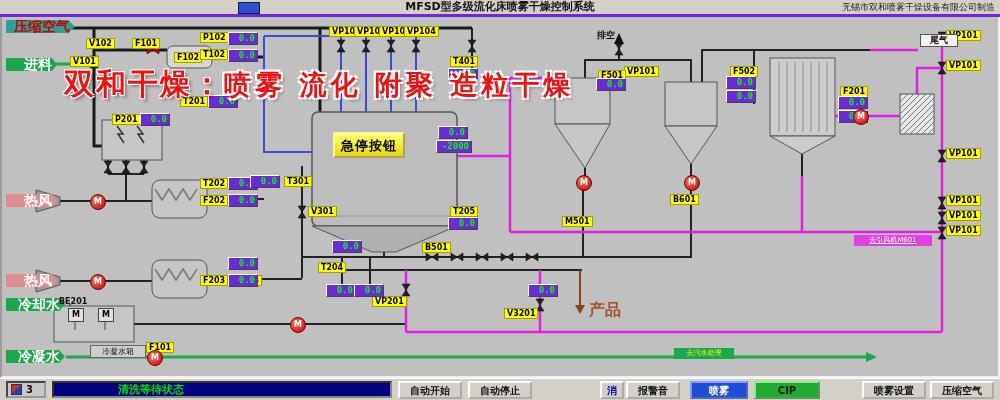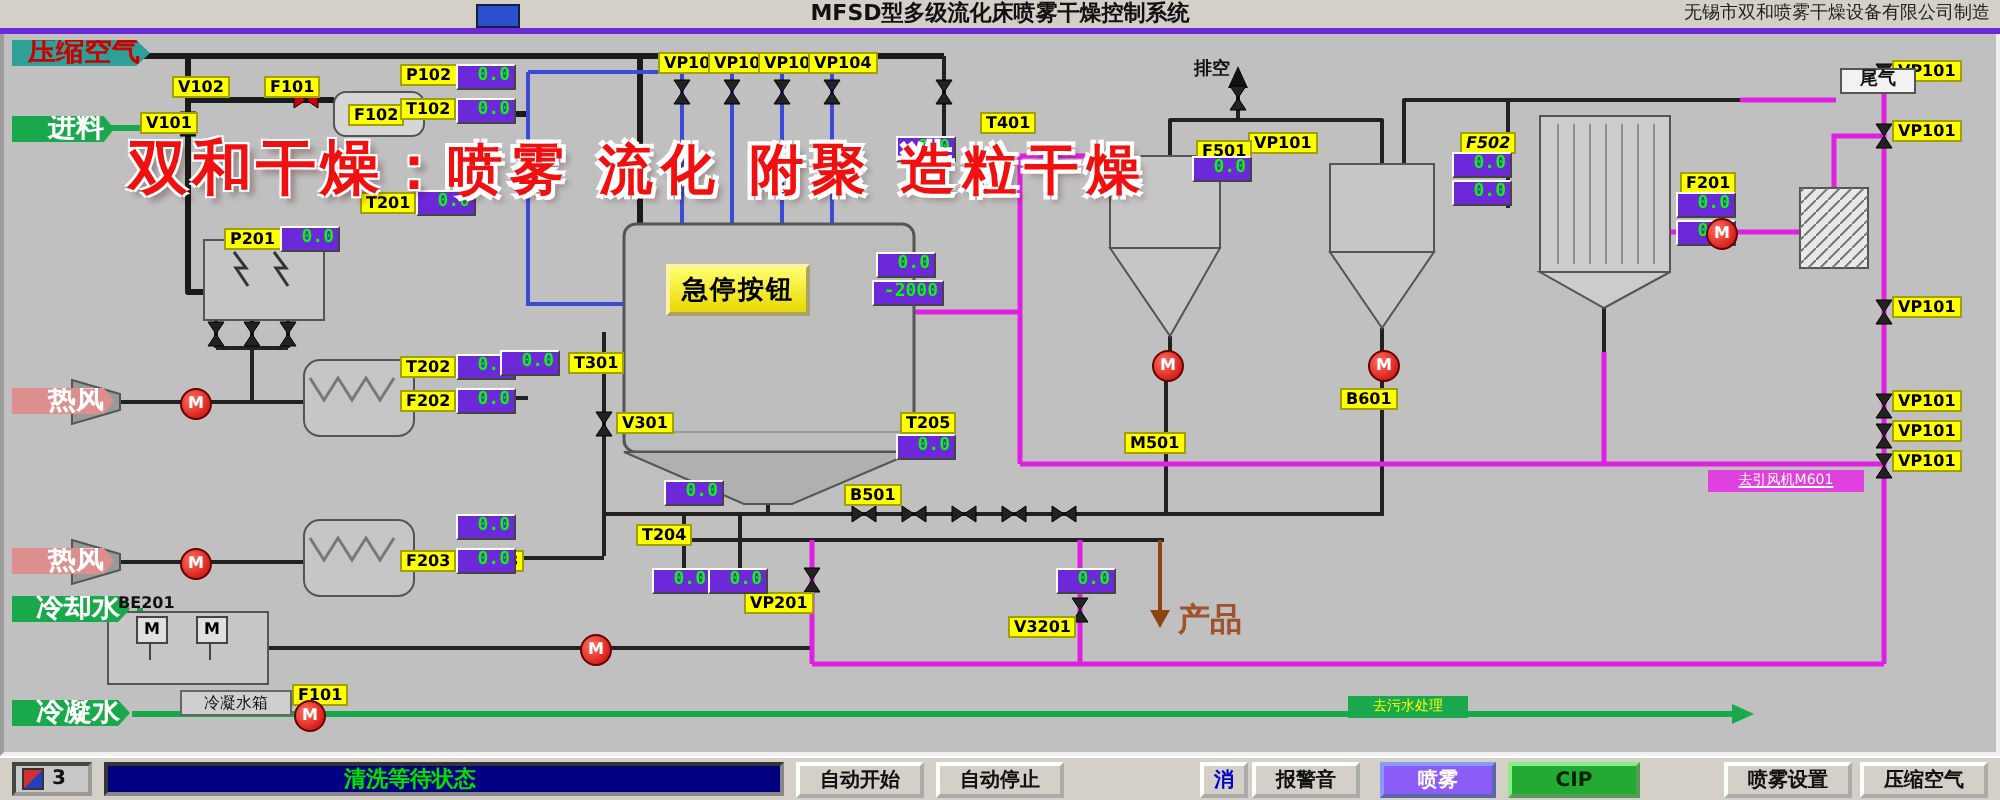--- a/index.html
+++ b/index.html
@@ -27,24 +27,24 @@
   .watermark{position:absolute;left:62px;top:48px;z-index:40;pointer-events:none;white-space:nowrap;font-weight:900;}
   .wm-prefix{font-size:30px;color:#f01010;letter-spacing:2px;
     text-shadow:-1px -1px 0 #fff,1px -1px 0 #fff,-1px 1px 0 #fff,1px 1px 0 #fff,3px 3px 3px rgba(60,0,0,.35);}
   .wm-suffix{font-size:27px;color:#f01010;letter-spacing:4px;
     text-shadow:-2px -2px 0 #fff,2px -2px 0 #fff,-2px 2px 0 #fff,2px 2px 0 #fff,3px 3px 3px rgba(60,0,0,.35);}
 
   
   #bottombar{position:absolute;left:0;top:378px;width:1000px;height:22px;background:#d4d0c8;border-top:1px solid #fff;z-index:10;}
   .counter{position:absolute;left:6px;top:2px;width:40px;height:17px;border:2px inset #999;background:#c8c8c8;font-size:10px;font-weight:700;color:#111;display:flex;align-items:center;gap:4px;padding:0 3px;box-sizing:border-box;}
   .counter-icon{display:inline-block;width:9px;height:9px;background:linear-gradient(135deg,#d03030 50%,#2040c0 50%);border:1px solid #333;}
-  .statusbar{position:absolute;left:52px;top:2px;width:340px;height:17px;background:#000080;border:2px inset #888;color:#00e000;font-size:11px;font-weight:700;line-height:13px;padding-left:118px;box-sizing:border-box;}
+  .statusbar{position:absolute;left:52px;top:2px;width:340px;height:17px;background:#000080;border:2px inset #888;color:#00e000;font-size:11px;font-weight:700;line-height:13px;padding-left:64px;box-sizing:border-box;}
   .hbtn{position:absolute;top:2px;height:18px;line-height:15px;text-align:center;font-size:10px;font-weight:700;color:#111;background:#d4d0c8;border:2px outset #fff;box-sizing:border-box;cursor:pointer;z-index:12;}
   .hbtn.blue-text{color:#0000cc;}
-  .hbtn.primary{background:#8b5cf6;color:#fff;border:2px outset #8899ff;}
+  .hbtn.primary{background:#1d4ed8;color:#fff;border:2px outset #8899ff;}
   .hbtn.success{background:#22aa33;color:#002200;border:2px outset #88ee88;}
 </style>
 </head>
 <body>
 
 <div id="app">
 
   <div id="header">
     <div class="header-decor"></div>
     <div id="title">MFSD型多级流化床喷雾干燥控制系统</div>
@@ -212,33 +212,33 @@
         <div class="tag" style="left: 178px; top: 80px;">T201</div>
         <div class="tag" style="left: 110px; top: 98px;">P201</div>
         <div class="tag" style="left: 198px; top: 162px;">T202</div>
         <div class="tag" style="left: 198px; top: 179px;">F202</div>
         <div class="tag" style="left: 198px; top: 259px; padding-left: 36px;">T203</div>
         <div class="tag" style="left: 198px; top: 259px;">F203</div>
         <div class="tag" style="left: 327px; top: 10px;">VP101</div>
         <div class="tag" style="left: 352px; top: 10px;">VP102</div>
         <div class="tag" style="left: 377px; top: 10px;">VP103</div>
         <div class="tag" style="left: 402px; top: 10px;">VP104</div>
-        <div class="tag" style="left: 448px; top: 40px; margin-left: 40px;">T401</div>
+        <div class="tag" style="left: 448px; top: 40px;">T401</div>
         <div class="tag" style="left: 622px; top: 50px;">VP101</div>
         <div class="tag" style="left: 282px; top: 160px;">T301</div>
         <div class="tag" style="left: 306px; top: 190px;">V301</div>
         <div class="tag" style="left: 316px; top: 214px; margin-top: 32px;">T204</div>
         <div class="tag" style="left: 448px; top: 190px;">T205</div>
         <div class="tag" style="left: 420px; top: 226px;">B501</div>
         <div class="tag" style="left: 560px; top: 180px; margin-top: 20px;">M501</div>
         <div class="tag" style="left: 668px; top: 178px;">B601</div>
         <div class="tag" style="left: 370px; top: 280px;">VP201</div>
         <div class="tag" style="left: 502px; top: 292px;">V3201</div>
         <div class="tag" style="left: 596px; top: 54px;">F501</div>
-        <div class="tag" style="left: 728px; top: 50px; font-style: italic;">F502</div>
+        <div class="tag" style="left: 728px; top: 50px;">F502</div>
         <div class="tag" style="left: 838px; top: 70px;">F201</div>
         <div class="tag" style="left: 144px; top: 326px;">F101</div>
         <div class="tag" style="left: 944px; top: 14px;">VP101</div>
         <div class="tag" style="left: 944px; top: 44px;">VP101</div>
         <div class="tag" style="left: 944px; top: 132px;">VP101</div>
         <div class="tag" style="left: 944px; top: 179px;">VP101</div>
         <div class="tag" style="left: 944px; top: 194px;">VP101</div>
         <div class="tag" style="left: 944px; top: 209px;">VP101</div>
         <div class="readout" style="left: 226px; top: 16px; width: 30px;">0.0</div>
         <div class="readout" style="left: 226px; top: 33px; width: 30px;">0.0</div>

